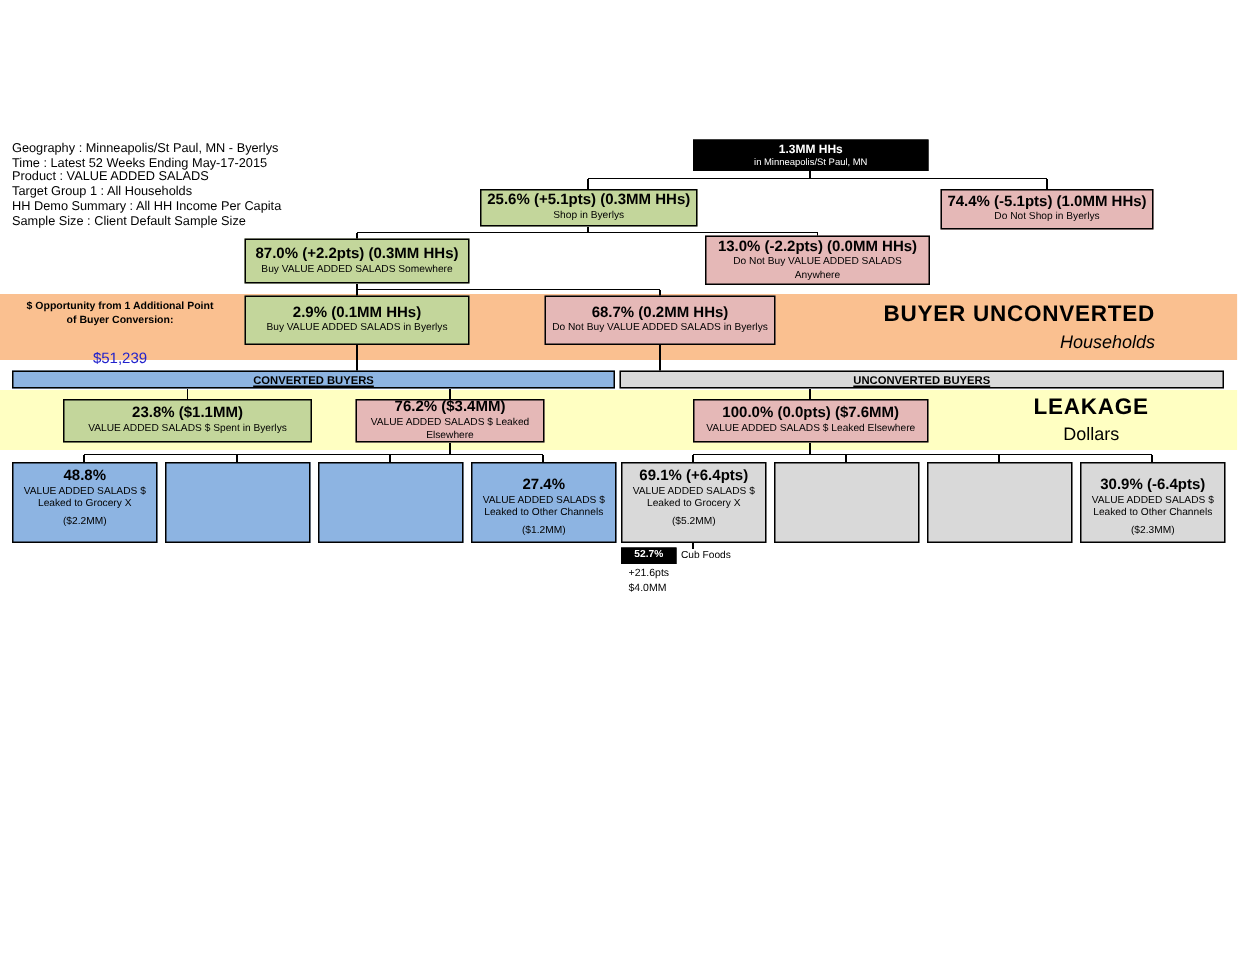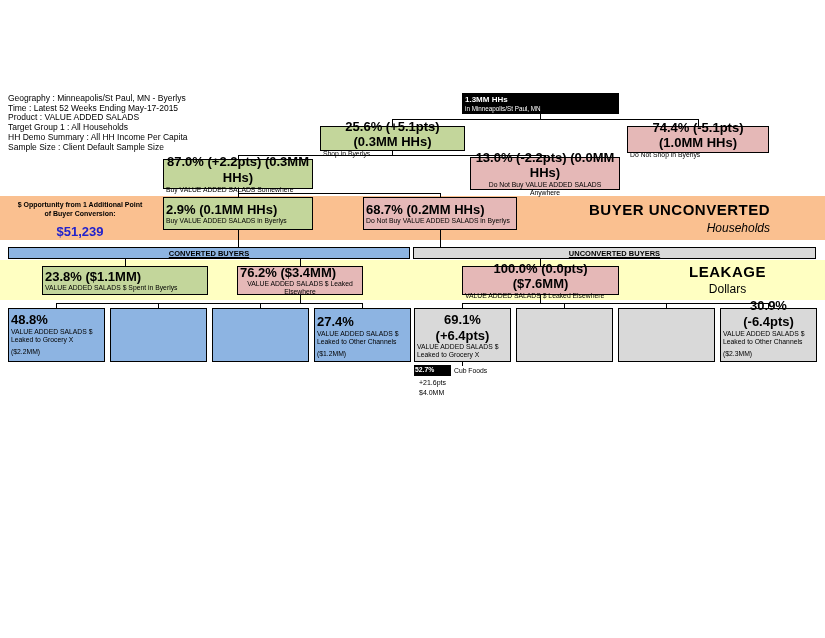--- a/index.html
+++ b/index.html
@@ -13,24 +13,24 @@
   .band { position:absolute; left:0; width:825px; }
   #band-conversion { top:196px; height:44px; background:var(--orange,#fac090); }
   #band-leakage    { top:260px; height:40px; background:var(--yellow,#ffffc2); }
 
   
   #connectors { position:absolute; left:0; top:0; pointer-events:none; }
 
   
   .node {
     position:absolute; border:1px solid #000; background:#fff;
-    display:flex; flex-direction:column; align-items:flex-start; justify-content:center;
+    display:flex; flex-direction:column; align-items:center; justify-content:center;
     text-align:center; line-height:1.2; padding:1px 2px; box-sizing:border-box;
   }
-  .node .v { font-weight:bold; font-size:13px; }
+  .node .v { font-weight:bold; font-size:10px; }
   .node .l { font-size:6.8px; }
   .green { background:var(--green,#c3d69b); }
   .pink  { background:var(--pink,#e5b8b7); }
   .blue  { background:var(--blue,#8db4e2); }
   .gray  { background:var(--gray,#d9d9d9); }
   .blackbox { background:#000; color:#fff; border:1px solid #000; }
   .blackbox .v { font-size:8px; }
   .blackbox .l { font-size:6.3px; }
 
   
@@ -44,21 +44,21 @@
 
   
   .chan { justify-content:flex-start; padding-top:3px; }
   .chan.low { justify-content:flex-end; padding-top:0; padding-bottom:3px; }
   .chan .l3 { margin-top:4px; font-size:6.8px; }
 
   
   #meta-block { left:8px; top:94px; font-size:8.5px; line-height:9.7px; white-space:nowrap; }
   #opportunity { left:0; top:200px; width:160px; text-align:center; }
   #opportunity .op-line { font-size:7px; font-weight:bold; line-height:1.35; }
-  #opportunity .op-value { font-size:13px; font-weight:bold; color:var(--value_blue,#2222cc); margin-top:5px; }
+  #opportunity .op-value { font-size:10px; font-weight:normal; color:var(--value_blue,#2222cc); margin-top:15px; }
   #conversion-titles { left:470px; top:201px; width:300px; text-align:right; }
   #conversion-titles .t1 { font-size:15px; font-weight:bold; letter-spacing:.5px; }
   #conversion-titles .t2 { font-size:12px; font-style:italic; margin-top:3px; }
   #leakage-titles { left:655px; top:263px; width:145px; text-align:center; }
   #leakage-titles .t1 { font-size:15px; font-weight:bold; letter-spacing:.5px; }
   #leakage-titles .t2 { font-size:12px; margin-top:2px; }
 
   
   #callout-box { left:414px; top:365px; width:37px; height:11px; padding:0; }
   #callout-box .v { font-size:6.8px; }

